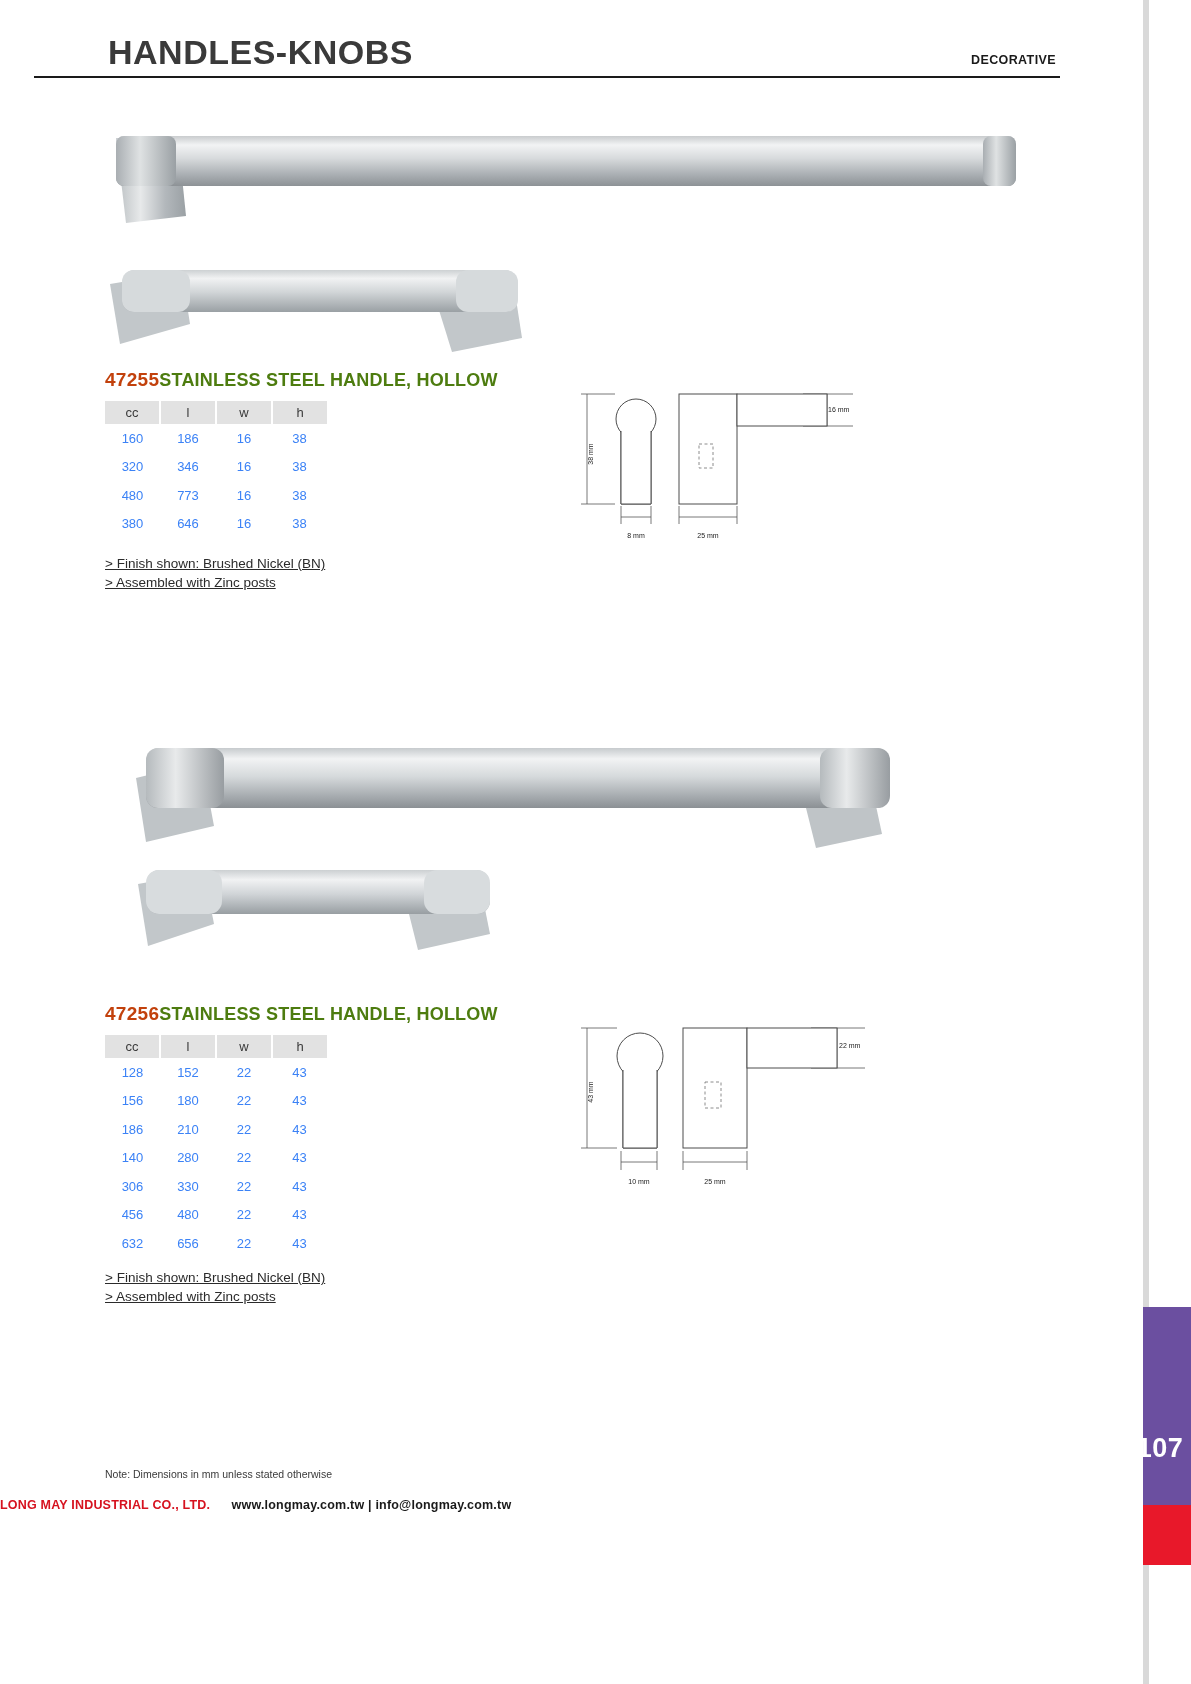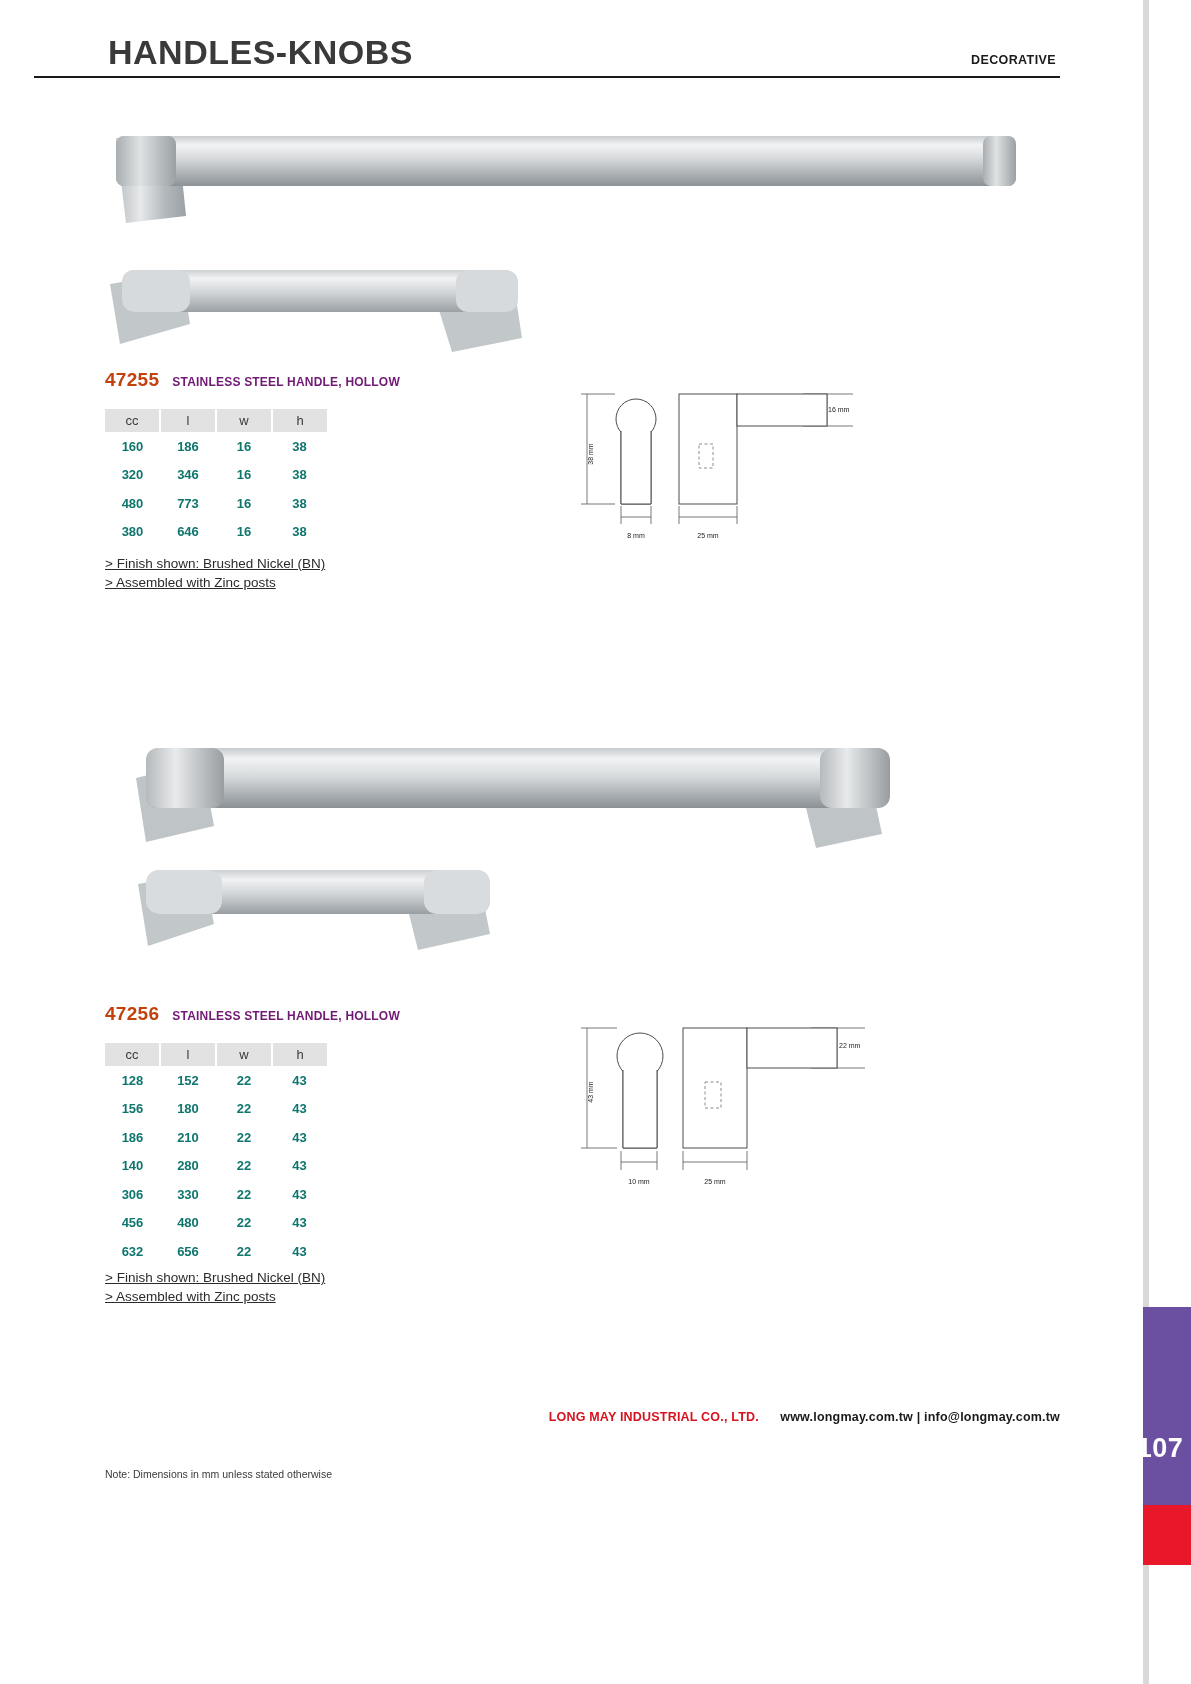--- a/index.html
+++ b/index.html
@@ -46,47 +46,47 @@
     position:absolute;left:34px;top:76px;width:1026px;height:2px;background:#1a1a1a;
   }
   
   .img-wrap{position:absolute;}
 
   
   .prod-code{
     font-size:19px;font-weight:bold;color:#c2410c;letter-spacing:.3px;
   }
   .prod-desc{
-    font-size:12px;font-weight:bold;color:#701a75;letter-spacing:.2px;
-    margin-left:13px;
+    font-size:18px;font-weight:bold;color:#4d7c0f;letter-spacing:.2px;
+    margin-left:0;
   }
   .prod-title{position:absolute;display:flex;align-items:baseline;}
 
   
   table.spec{
-    position:absolute;border-collapse:collapse;font-size:13px;color:#2b2b2b;margin-top:8px;
+    position:absolute;border-collapse:collapse;font-size:13px;color:#2b2b2b;
   }
   table.spec th{
     background:#e2e2e2;font-weight:normal;color:#3a3a3a;
     width:52px;height:21px;text-align:center;font-size:13px;
     border-right:2px solid #ffffff;
   }
   table.spec th:last-child{border-right:none;}
   table.spec td{
-    width:52px;height:26.5px;text-align:center;font-size:13px;color:#0f766e;font-weight:bold;
+    width:52px;height:26.5px;text-align:center;font-size:13px;color:#3b82f6;
   }
   
   .notes{position:absolute;font-size:13.5px;color:#2b2b2b;line-height:19px;text-decoration:underline;}
   
   .foot-note{
     position:absolute;left:105px;top:1460px;font-size:10.5px;color:#3a3a3a;margin-top:8px;
   }
   .footer-bar{
-    position:absolute;left:0;top:1410px;width:1060px;
-    text-align:right;font-size:12.5px;letter-spacing:.2px;
+    position:absolute;left:0;top:1498px;width:1060px;
+    text-align:left;font-size:12.5px;letter-spacing:.2px;
   }
   .footer-company{color:#d6121f;font-weight:bold;}
   .footer-web{color:#1a1a1a;font-weight:bold;}
   
   .tech{position:absolute;}
   .tech text{font-family:"Liberation Sans", sans-serif;}
 </style>
 </head>
 <body>
 

